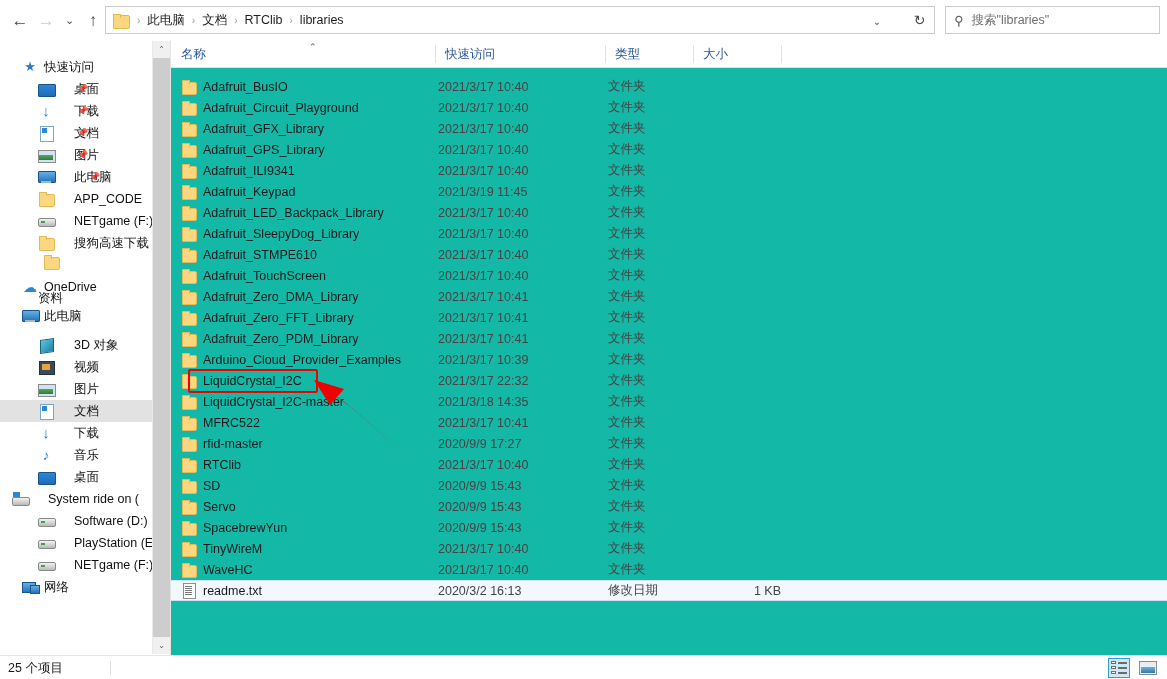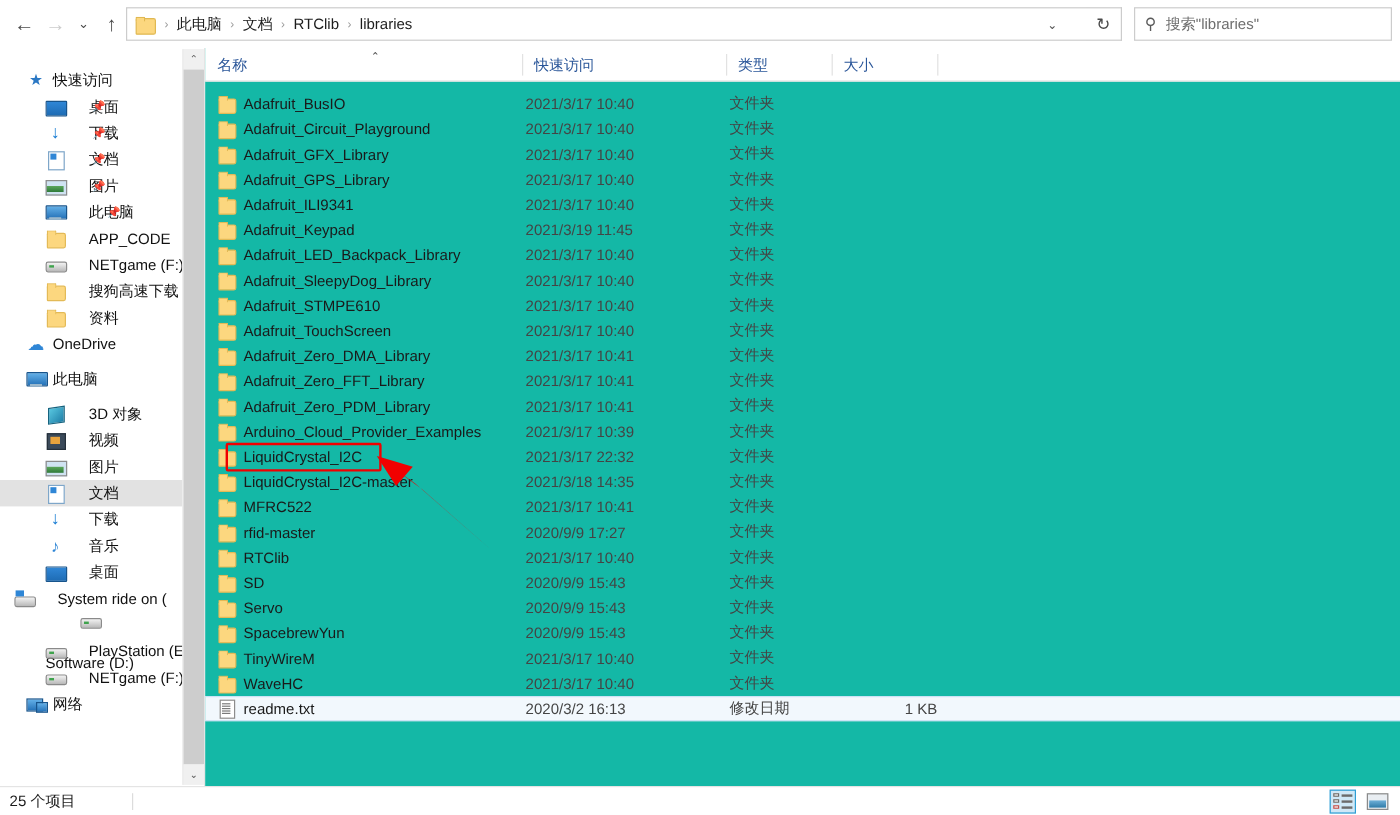--- a/index.html
+++ b/index.html
@@ -225,21 +225,21 @@
         <span class="lbl">APP_CODE</span>
       </div>
       <div class="snode lvl2" style="position: absolute; top: 170px;">
         <span class="ic ic-drive"></span>
         <span class="lbl">NETgame (F:)</span>
       </div>
       <div class="snode lvl2" style="position: absolute; top: 192px;">
         <span class="ic ic-folder"></span>
         <span class="lbl">搜狗高速下载</span>
       </div>
-      <div class="snode lvl2" style="position: absolute; top: 214px;">
+      <div class="snode lvl2" style="position: absolute; top: 214px; flex-direction: column;">
         <span class="ic ic-folder"></span>
         <span class="lbl">资料</span>
       </div>
       <div class="snode" style="position: absolute; top: 236px;">
         <span class="ic ic-onedrive">☁</span>
         <span class="lbl">OneDrive</span>
       </div>
       <div class="snode" style="position: absolute; top: 265px;">
         <span class="ic ic-pc"></span>
         <span class="lbl">此电脑</span>
@@ -269,21 +269,21 @@
         <span class="lbl">音乐</span>
       </div>
       <div class="snode lvl2" style="position: absolute; top: 426px;">
         <span class="ic ic-desktop"></span>
         <span class="lbl">桌面</span>
       </div>
       <div class="snode lvl2" style="position: absolute; top: 448px; padding-left: 12px;">
         <span class="ic ic-sysdrive"></span>
         <span class="lbl">System ride on (</span>
       </div>
-      <div class="snode lvl2" style="position: absolute; top: 470px; flex-direction: column;">
+      <div class="snode lvl2" style="position: absolute; top: 470px;">
         <span class="ic ic-drive"></span>
         <span class="lbl">Software (D:)</span>
       </div>
       <div class="snode lvl2" style="position: absolute; top: 492px; text-align: center;">
         <span class="ic ic-drive"></span>
         <span class="lbl">PlayStation (E:)</span>
       </div>
       <div class="snode lvl2" style="position: absolute; top: 514px;">
         <span class="ic ic-drive"></span>
         <span class="lbl">NETgame (F:)</span>

